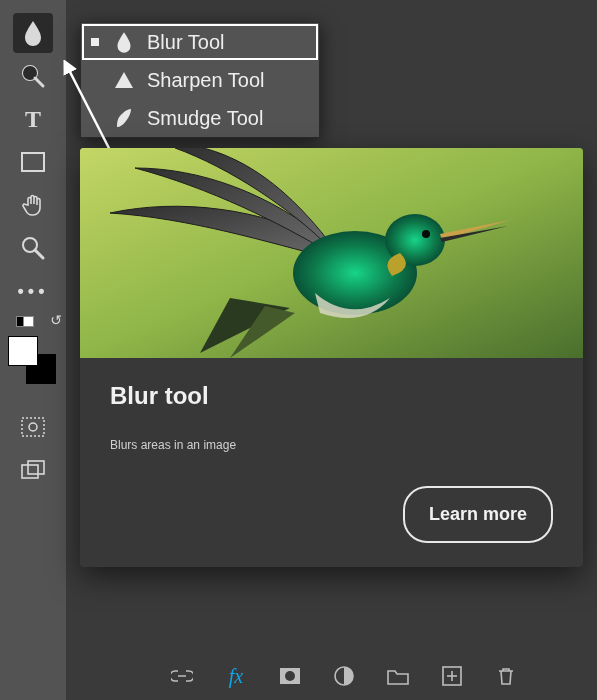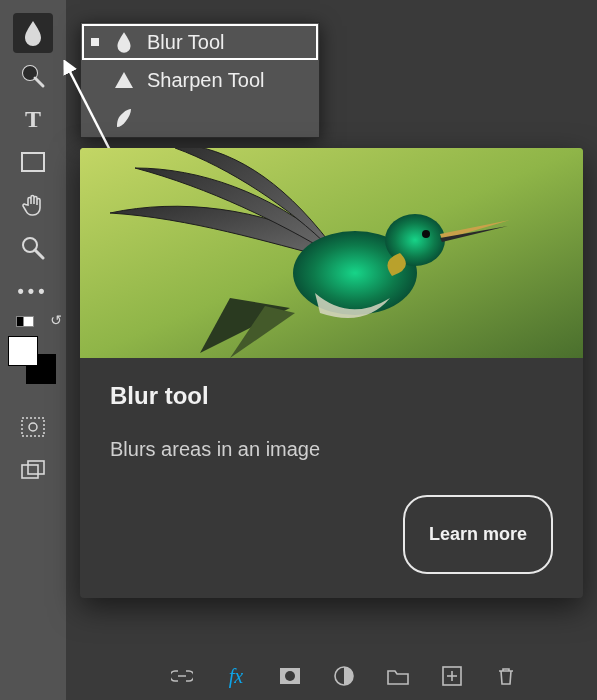--- a/index.html
+++ b/index.html
@@ -28,22 +28,22 @@
   .fly-item .ico{width:22px;height:22px;margin-right:12px;display:flex;align-items:center;justify-content:center}
 
   
   .arrow{position:absolute;left:60px;top:60px;pointer-events:none}
 
   
   .card{position:absolute;left:80px;top:148px;width:503px;background:#383838;border-radius:4px;box-shadow:0 10px 30px rgba(0,0,0,.55);overflow:hidden}
   .card .hero{height:210px;position:relative;background:linear-gradient(135deg,#b9cf5a 0%,#7da93a 45%,#4f7c2a 100%)}
   .card .info{padding:24px 30px 24px 30px}
   .card h2{margin:0 0 28px 0;font-size:24px;font-weight:600;color:#f1f1f1}
-  .card p{margin:0 0 34px 0;font-size:20px;color:#d0d0d0}
-  .learn{float:right;border:2px solid #e8e8e8;color:#f1f1f1;background:transparent;border-radius:24px;padding:27px 24px;font-size:18px;font-weight:600;cursor:pointer}
+  .card p{margin:0 0 34px 0;font-size:12px;color:#d0d0d0}
+  .learn{float:right;border:2px solid #e8e8e8;color:#f1f1f1;background:transparent;border-radius:24px;padding:16px 24px;font-size:18px;font-weight:600;cursor:pointer}
   .clearfix::after{content:"";display:block;clear:both}
 
   
   .bottombar{position:absolute;left:170px;bottom:6px;height:36px;display:flex;gap:30px;align-items:center;color:#0ea5e9}
   .bottombar .bico{width:24px;height:24px;display:flex;align-items:center;justify-content:center;cursor:pointer}
   .fx{font-style:italic;font-family:Georgia,serif;font-size:20px}
 
   svg{display:block}
 </style>
 </head>
@@ -146,20 +146,21 @@
       </span>
       <span>Sharpen Tool</span>
     </div>
     <div class="fly-item">
       <span class="dot"></span>
       <span class="ico">
         <svg width="20" height="22" viewBox="0 0 20 22">
             <path d="M3 20 C3 14 4 10 9 6 C12 3 15 2 17 2 C17 6 15 10 12 14 C9 18 6 20 3 20 Z" fill="#e8e8e8"></path>
           </svg>
       </span>
+      <span>Smudge Tool</span>
     </div>
   </div>
 
   <svg class="arrow" width="80" height="110">
     <defs>
         <marker id="ah" markerWidth="10" markerHeight="10" refX="2" refY="3" orient="auto">
           <path d="M0 0 L6 3 L0 6 Z" fill="#fff"></path>
         </marker>
       </defs>
     <line x1="55" y1="100" x2="8" y2="8" stroke="#fff" stroke-width="2.5" marker-end="url(#ah)"></line>

